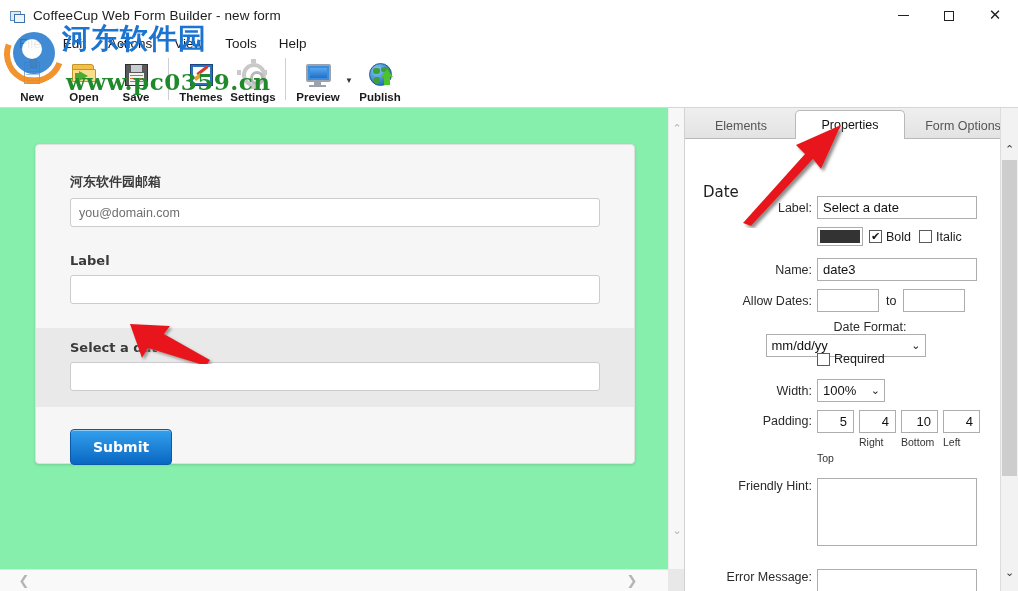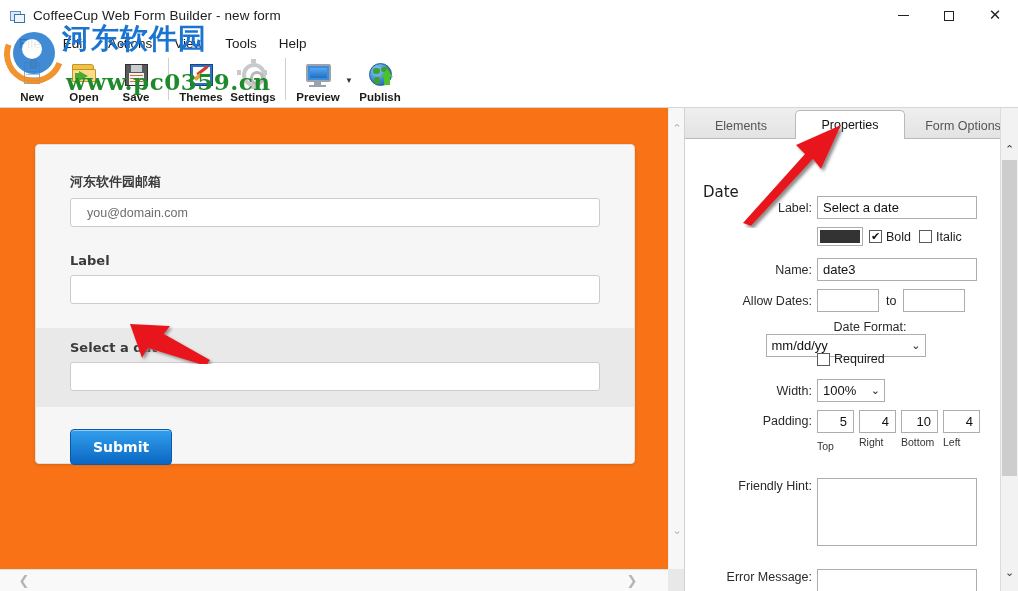--- a/index.html
+++ b/index.html
@@ -132,32 +132,32 @@
   .wm-inner::after{content:"";position:absolute;left:9px;top:7px;width:20px;height:20px;
            border-radius:50%;background:#fff;}
   .wm-cn{position:absolute;left:58px;top:8px;font-size:28px;font-weight:bold;color:#1b74d0;
          font-family:"DejaVu Sans",sans-serif;letter-spacing:1px;}
   .wm-url{position:absolute;left:62px;top:56px;font-size:23px;font-weight:bold;color:#1f8a2b;
          font-family:"DejaVu Serif",serif;letter-spacing:.5px;}
 
   
   .canvas-area{
     position:absolute; left:0; top:108px; width:668px; height:461px;
-    background:#f97316; overflow:hidden;
+    background:#86efac; overflow:hidden;
   }
   .form-card{
     position:absolute; left:35px; top:36px; width:600px; height:320px;
     background:#f6f6f6; border:1px solid #e0e0e0; border-radius:4px;
     box-shadow:0 1px 3px rgba(0,0,0,.14);
   }
   .fld{padding:0 34px;}
   .fld-label{font-size:13px;font-weight:bold;color:#3a3a3a;font-family:"DejaVu Sans",sans-serif;}
   .fld-input{
     margin-top:7px;width:100%;height:29px;background:#fff;border:1px solid #ccc;
-    border-radius:3px;display:flex;align-items:center;padding:0 16px;
+    border-radius:3px;display:flex;align-items:center;padding:0 8px;
     font-size:12.5px;color:#6e6e6e;
   }
   .fld-block-1{padding-top:28px;}
   .fld-block-2{padding-top:26px;}
   .selected-block{
     margin-top:24px;background:#e9e9e9;padding:12px 34px 16px 34px;
   }
   .btn-submit{
     margin:22px 0 0 34px;display:inline-block;padding:9px 22px;border-radius:4px;
     background:linear-gradient(#33a0ee,#0a67c2);border:1px solid #0a5aa8;
@@ -471,21 +471,21 @@
         <span>100%</span>
         <span class="chev">⌄</span>
       </div>
     </div>
 
     <div class="prow" style="left:0;top:271px;width:330px;align-items:flex-start;">
       <div class="plab" style="width:127px;line-height:23px;">Padding:</div>
 
       <div style="margin-left:5px;width:37px;">
         <div class="pinput num">5</div>
-        <div class="subcap" style="margin-top:7px;">Top</div>
+        <div class="subcap" style="margin-top:19px;">Top</div>
       </div>
 
       <div style="margin-left:5px;width:37px;">
         <div class="pinput num">4</div>
         <div class="subcap" style="margin-top:3px;">Right</div>
       </div>
 
       <div style="margin-left:5px;width:37px;">
         <div class="pinput num">10</div>
         <div class="subcap" style="margin-top:3px;">Bottom</div>

